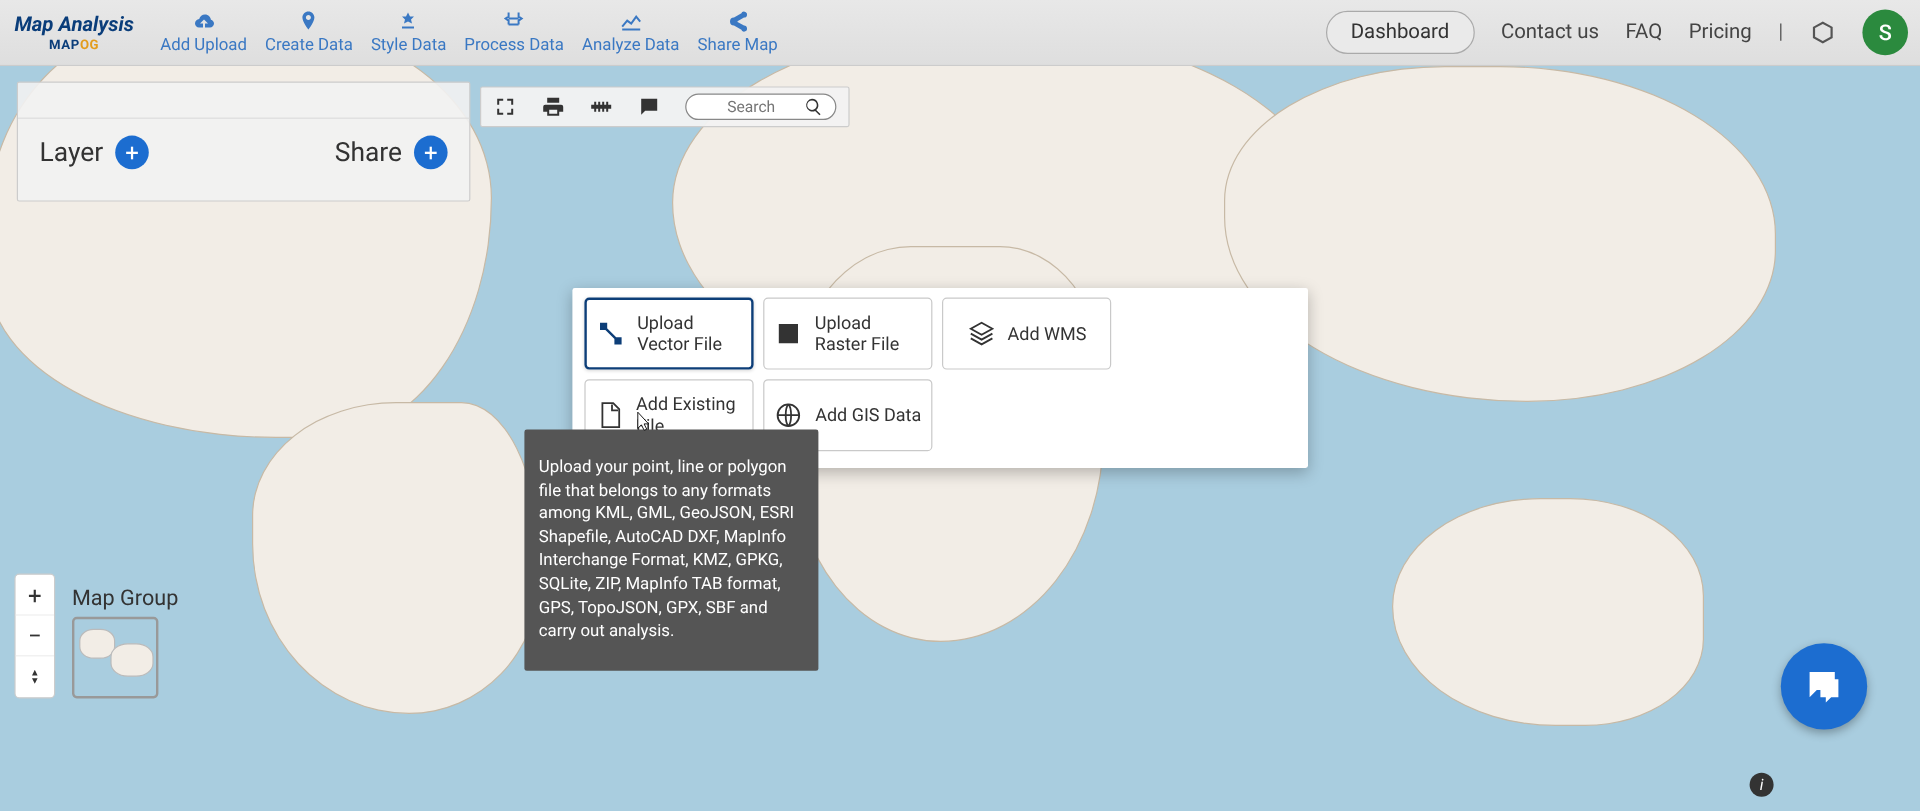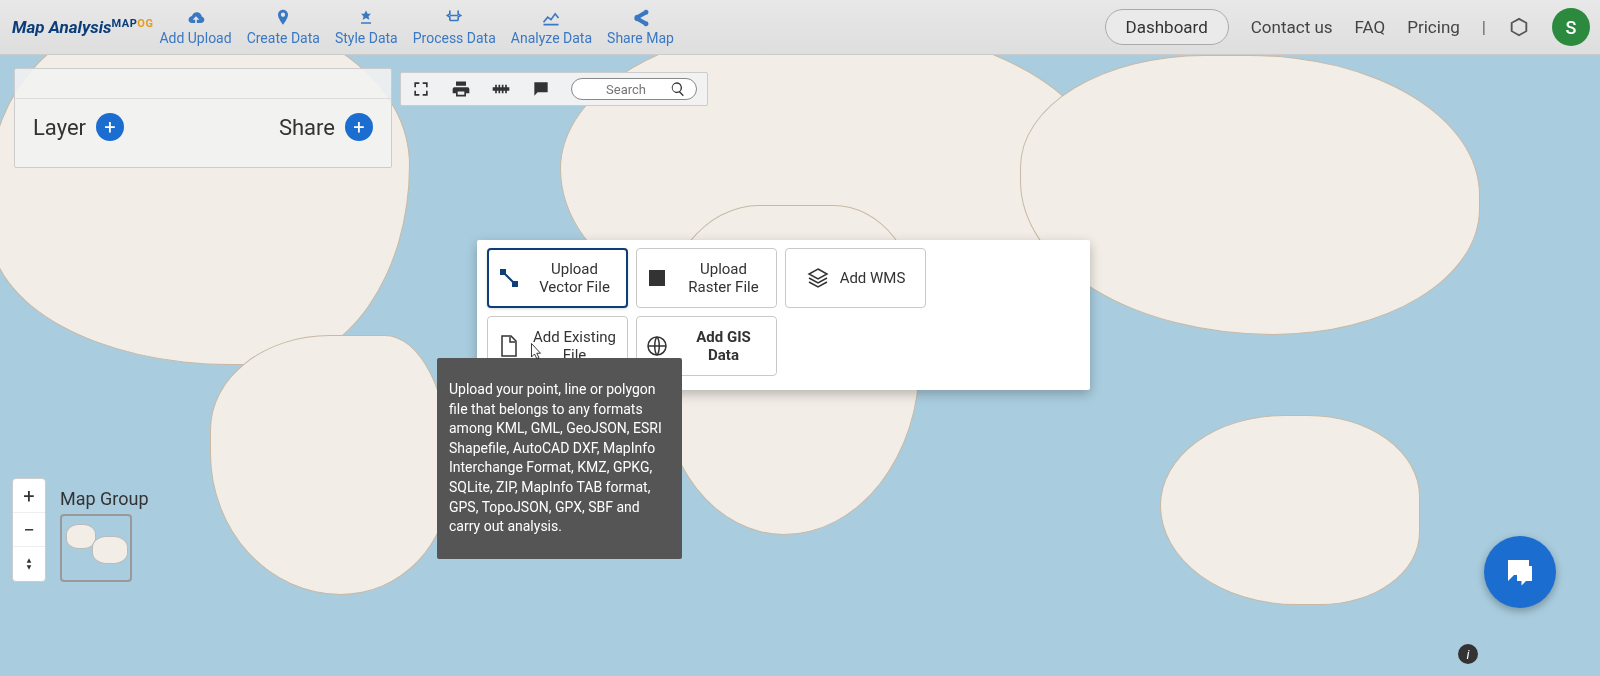--- a/index.html
+++ b/index.html
@@ -1,20 +1,20 @@
 <!DOCTYPE html>
 <html><head>
 <meta charset="utf-8">
 <style>
   * { box-sizing: border-box; margin: 0; padding: 0; font-family: -apple-system, BlinkMacSystemFont, "Segoe UI", Roboto, Helvetica, Arial, sans-serif; }
   body { width: 1600px; height: 676px; overflow: hidden; background: #e8e8e8; position: relative; }
 
   
   .header { height: 55px; background: linear-gradient(to bottom, #e8e8e8, #dedede); border-bottom: 1px solid #ccc; display: flex; align-items: center; padding: 0 10px; }
-  .logo { display: flex; flex-direction: row; align-items: flex-start; margin-right: 6px; margin-left: 2px;}
+  .logo { display: flex; flex-direction: column; align-items: center; margin-right: 22px; margin-left: 2px;}
   .logo-title { color: #0a3d7a; font-size: 17px; font-weight: 700; font-style: italic; }
   .logo-sub { font-size: 11px; font-weight: 700; letter-spacing: 0.5px;}
   .logo-sub .m1{color:#0a3d7a} .logo-sub .m2{color:#e39c1c}
 
   .nav-items { display: flex; gap: 15px; }
   .nav-item { display: flex; flex-direction: column; align-items: center; color: #3a78c3; font-size: 14px; cursor: pointer; gap: 2px;}
   .nav-item svg { width: 20px; height: 20px; fill: #3a78c3; }
 
   .header-spacer { flex: 1; }
   .header-right { display: flex; align-items: center; gap: 22px; font-size: 17px; color: #444; }
@@ -60,23 +60,23 @@
   .mt1{width:30px;height:25px;top:8px;left:4px;border-radius:40%;}
   .mt2{width:36px;height:28px;top:20px;left:30px;border-radius:40%;}
 
   
   .modal { position: absolute; left: 477px; top: 240px; width: 613px; background: #fff; border-radius: 2px; box-shadow: 0 4px 12px rgba(0,0,0,0.25); }
   .modal-header { background: #0d3e78; color: #fff; padding: 8px 14px; display: flex; align-items: center; justify-content: center; position: relative; font-size: 22px; }
   .modal-close { position: absolute; right: 12px; top: 6px; font-size: 26px; font-weight: bold; cursor: pointer; line-height:1;}
   .modal-body { padding: 8px 10px 14px 10px; display: flex; flex-wrap: wrap; gap: 8px; }
   .card { border: 1px solid #c9c9c9; border-radius: 4px; height: 60px; display: flex; align-items: center; justify-content: center; gap: 10px; font-size: 15px; color: #333; cursor: pointer; padding: 0 8px; flex-shrink:0;}
   .card.w1{width:141px;} .card.w2{width:141px;} .card.w3{width:145px;} .card.w4{width:141px;}
-  .card.w5{width:141px;} .card.w6{width:141px;font-weight:bold;}
+  .card.w5{width:141px;} .card.w6{width:141px;}
   .card.selected { border: 2px solid #0d3e78; box-shadow: 0 1px 3px rgba(0,0,0,0.15);}
-  .card-text { text-align: center; line-height: 1.2; }
+  .card-text { line-height: 1.2; }
   .card-icon { width: 24px; height: 24px; flex-shrink: 0; }
   .card-icon svg{width:100%;height:100%;fill:#333;}
   .card-icon.blue svg{fill:#0d3e78;}
   .spacer-card{width:141px;height:60px;visibility:hidden;}
 
   
   .tooltip-box { position: absolute; left: 437px; top: 358px; width: 245px; background: #555; color: #fff; padding: 22px 12px; font-size: 14px; line-height: 1.4; border-radius: 2px; }
 
   
   .cursor { position: absolute; left: 527px; top: 340px; width: 18px; height: 22px; z-index: 50; }

